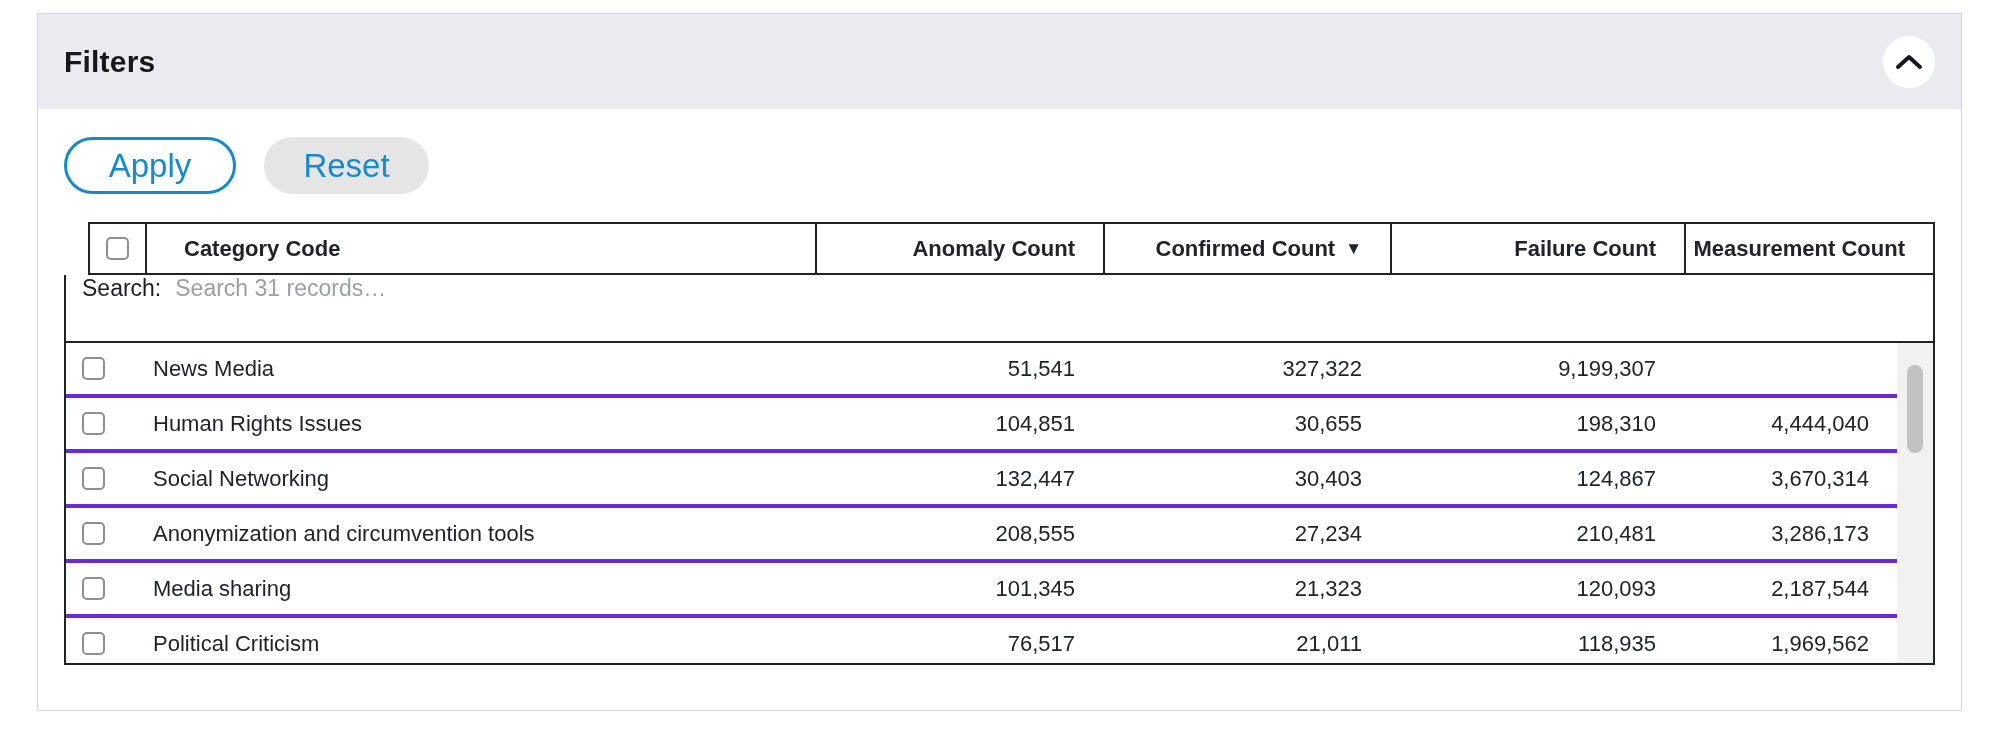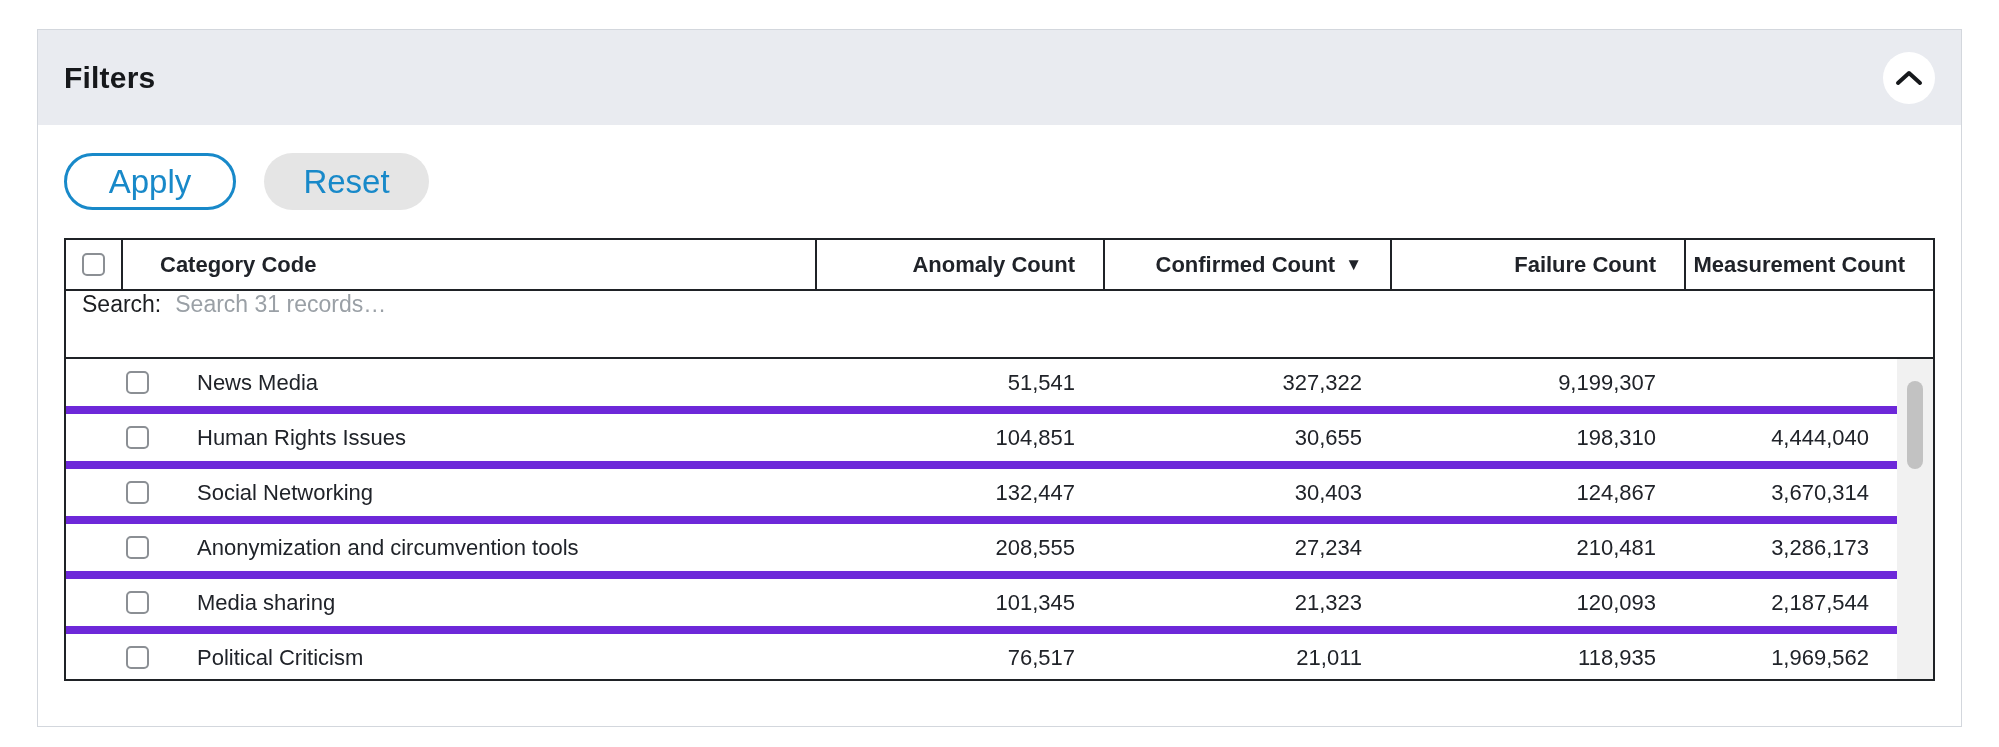--- a/index.html
+++ b/index.html
@@ -5,21 +5,21 @@
   * { box-sizing: border-box; margin: 0; padding: 0; }
   html, body {
     width: 1999px; height: 747px;
     background: #ffffff;
     font-family: "Liberation Sans", "DejaVu Sans", sans-serif;
     overflow: hidden;
     position: relative;
   }
   .card {
     position: absolute;
-    left: 37px; top: 29px;
+    left: 37px; top: 13px;
     width: 1925px; height: 698px;
     background: #ffffff;
     border: 1px solid #d3d7dd;
   }
   .card-header {
     height: 95px;
     background: #e9ebf0;
     display: flex;
     align-items: center;
     justify-content: space-between;
@@ -65,20 +65,21 @@
     background: #e5e5e5;
     color: #1889c9;
     border: none;
   }
 
   .table { margin-top: 28px; width: 100%; color: #202329; }
   .grid-cols {
     display: grid;
     grid-template-columns: 55px 1fr 288px 287px 294px 249px;
     align-items: center;
+    margin-left: 24px;
   }
   .thead {
     border: 2px solid #1f2226;
     height: 53px;
     font-weight: 700;
     font-size: 22px;
   }
   .thead > div {
     height: 100%;
     display: flex;
@@ -118,24 +119,23 @@
     display: flex;
     overflow: hidden;
     position: relative;
   }
   .tbody { flex: 1; overflow: hidden; }
   .trow {
     display: grid;
     grid-template-columns: 55px 1fr 288px 287px 294px 213px;
     align-items: center;
     height: 55px;
-    border-bottom: 8px solid #6d28d9;
+    border-bottom: 4px solid #6d28d9;
     font-size: 22px;
     background: #ffffff;
-    padding-left: 44px;
   }
   .cell-cb { display: flex; justify-content: center; }
   .cell-cat { padding-left: 32px; }
   .cell-num { text-align: right; padding-right: 28px; }
 
   input[type="checkbox"] {
     appearance: none;
     -webkit-appearance: none;
     width: 23px; height: 23px;
     border: 2px solid #8b8f94;

